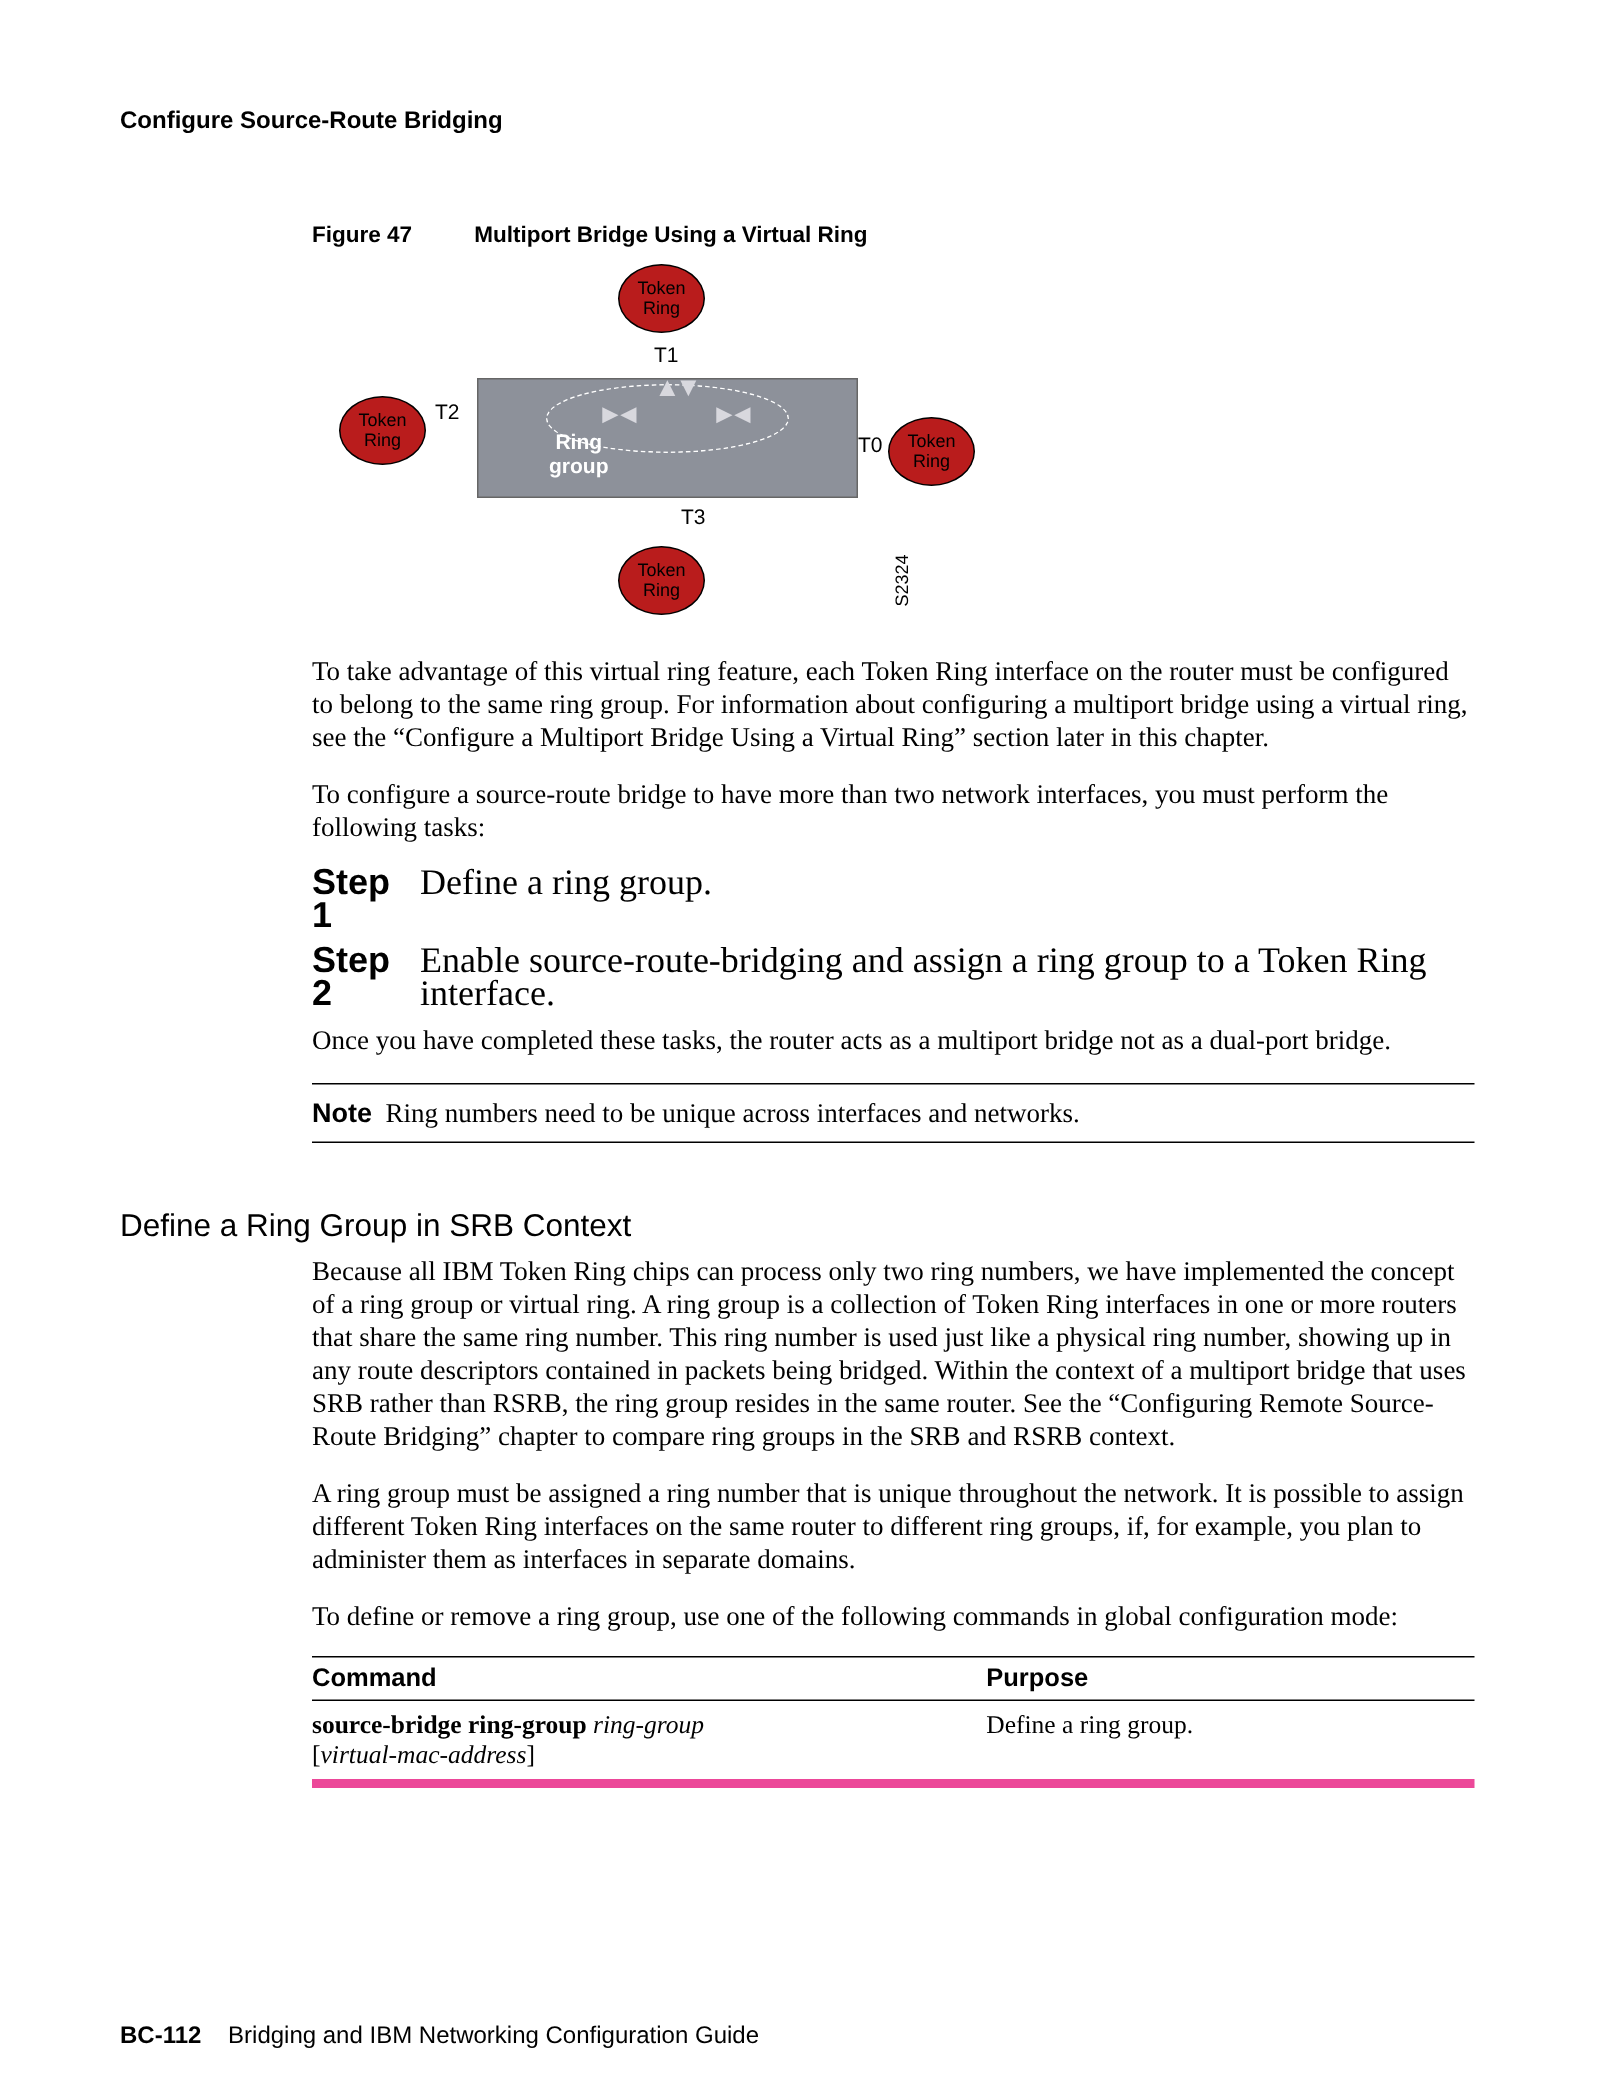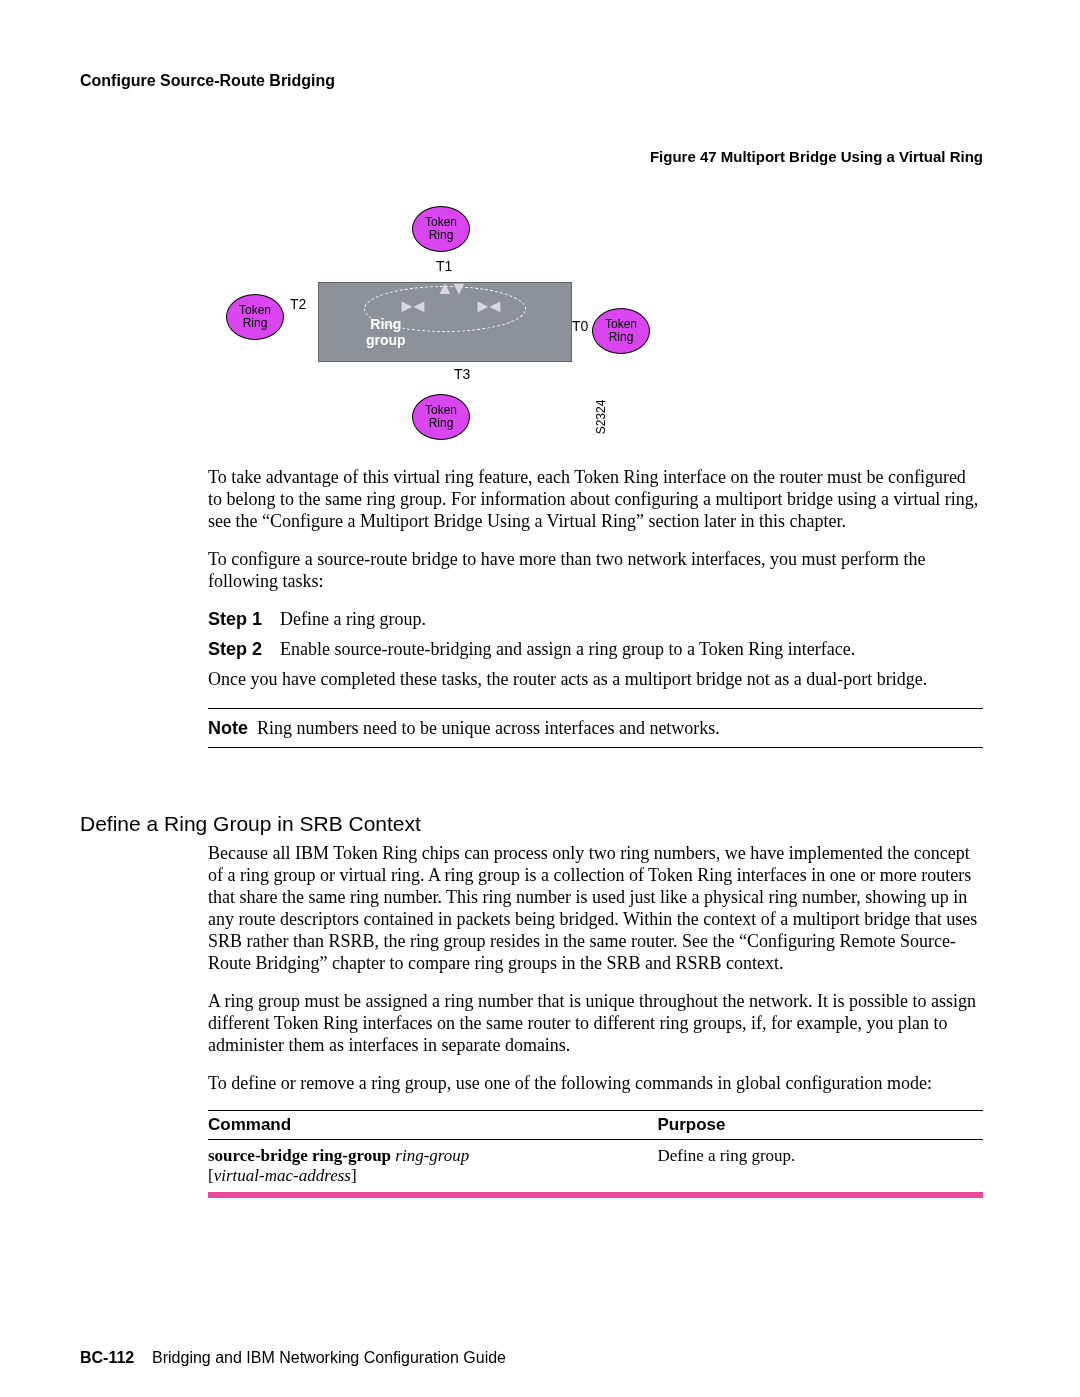--- a/index.html
+++ b/index.html
@@ -23,22 +23,21 @@
     font-size: 16px;
     margin-bottom: 58px;
   }
   .content {
     margin-left: 128px;
   }
   .figcap {
     font-family: Helvetica, Arial, sans-serif;
     font-weight: bold;
     font-size: 15px;
-    margin-bottom: 35px;
-    text-align: right;
+    margin-bottom: 5px;
   }
   .figcap .figlabel { display: inline-block; width: 104px; }
   .figure-wrap { position: relative; height: 248px; margin: 0 0 18px 6px; }
   .bridge-box {
     position: absolute;
     left: 104px; top: 82px;
     width: 252px; height: 78px;
     background: #8d919a;
     border: 1px solid #666;
   }
@@ -47,21 +46,21 @@
     left: 152px; top: 116px;
     font-family: Helvetica, Arial, sans-serif;
     font-weight: bold; font-size: 14px; color: #fff;
     text-align: center; line-height: 16px;
   }
   .tr-circle {
     position: absolute; border: 1px solid #000; border-radius: 50%;
     width: 56px; height: 44px;
     font-family: Helvetica, Arial, sans-serif; font-size: 12px;
     display: flex; align-items: center; justify-content: center;
-    text-align: center; line-height: 13px; background: #d946ef;
+    text-align: center; line-height: 13px; background: #b91c1c;
   }
   .tport {
     position: absolute; font-family: Helvetica, Arial, sans-serif; font-size: 14px;
   }
   .ring-dashed {
     position: absolute;
     border: 1px dashed #fff;
     border-radius: 50%;
     width: 160px; height: 44px;
     left: 150px; top: 86px;
@@ -73,30 +72,30 @@
   .fig-id {
     position: absolute;
     font-family: Helvetica, Arial, sans-serif; font-size: 12px;
     transform: rotate(-90deg);
   }
   .body-para {
     font-size: 18px;
     line-height: 22px;
     margin: 0 0 16px 0;
   }
-  .step-row { font-size: 18px; line-height: 22px; margin: 0 0 8px 0; display: flex; }
+  .step-row { font-size: 24px; line-height: 22px; margin: 0 0 8px 0; display: flex; }
   .step-row .label { font-family: Helvetica, Arial, sans-serif; font-weight: bold; width: 72px; flex: 0 0 72px; }
   .rule { border: none; border-top: 1px solid #000; margin: 18px 0 8px 0; }
   .note-line { font-size: 18px; line-height: 22px; margin: 0 0 8px 0; }
   .note-line .nb { font-family: Helvetica, Arial, sans-serif; font-weight: bold; }
   .section-h2 {
     font-family: Helvetica, Arial, sans-serif;
     font-size: 21px;
     font-weight: normal;
-    margin: 64px 0 6px -128px;
+    margin: 44px 0 6px -128px;
   }
   table.cmd {
     border-collapse: collapse;
     width: 100%;
     font-size: 17px;
     margin-top: 6px;
   }
   table.cmd th {
     font-family: Helvetica, Arial, sans-serif;
     font-weight: bold;

